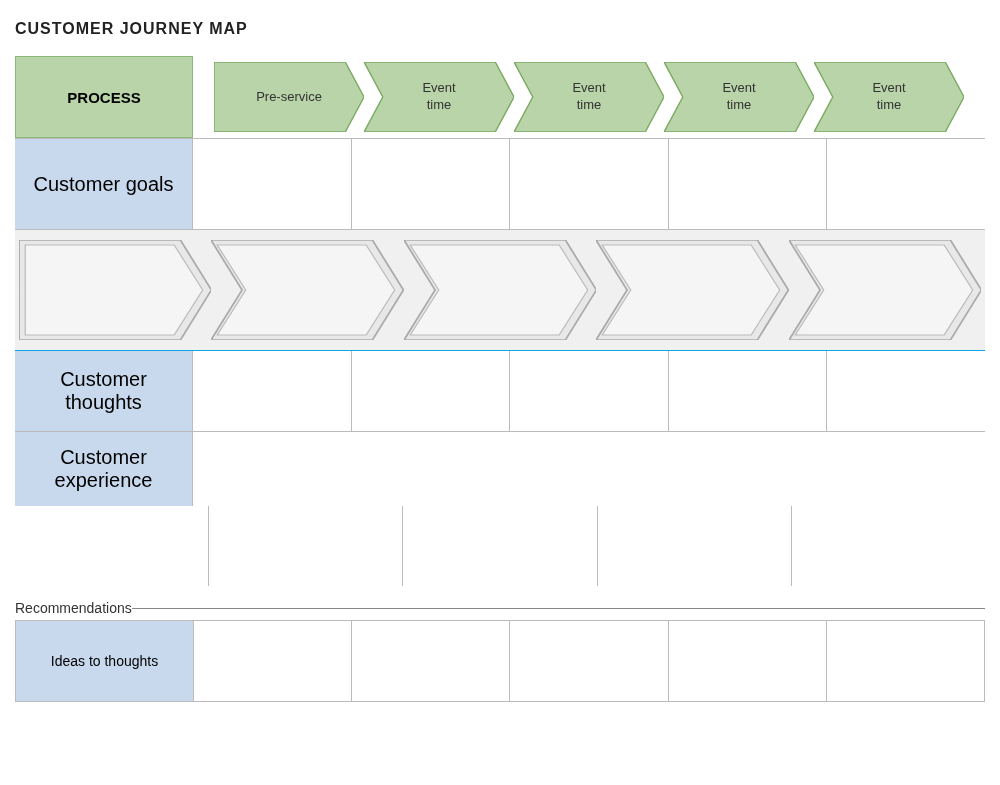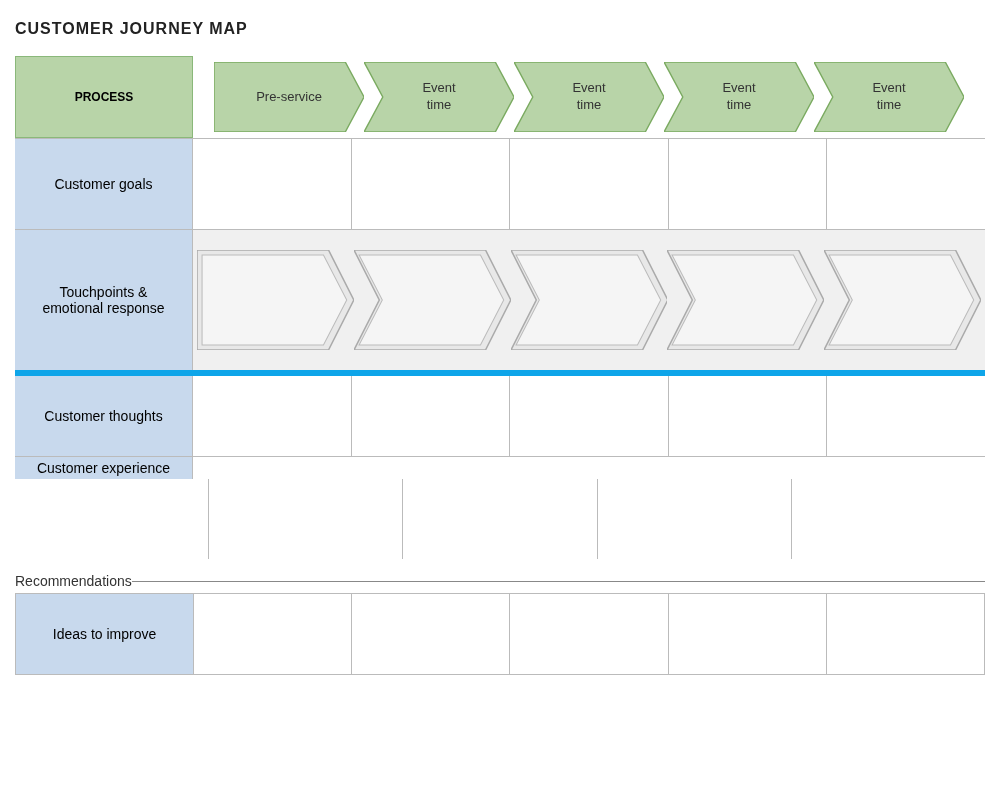--- a/index.html
+++ b/index.html
@@ -33,21 +33,21 @@
 
     .process-label {
       width: 178px;
       min-width: 178px;
       background-color: #b8d4a8;
       border: 1px solid #8ab87a;
       display: flex;
       align-items: center;
       justify-content: center;
       font-weight: bold;
-      font-size: 12px;
+      font-size: 15px;
       text-align: left;
       padding: 10px;
       flex-shrink: 0;
     }
 
     .chevrons-area {
       flex: 1;
       display: flex;
       align-items: flex-start;
       padding: 6px 21px;
@@ -90,22 +90,22 @@
     }
 
     .section-label {
       width: 178px;
       min-width: 178px;
       flex-shrink: 0;
       display: flex;
       align-items: center;
       justify-content: center;
       text-align: center;
-      font-size: 14px;
-      padding: 3px 12px;
+      font-size: 20px;
+      padding: 14px 12px;
       background-color: #c8d9ed;
       border-right: 1px solid #bbb;
     }
 
     .section-cells {
       flex: 1;
       display: flex;
     }
 
     .data-cell {
@@ -263,21 +263,20 @@
     <div class="section-cells">
       <div class="data-cell" style="min-height:90px;"></div>
       <div class="data-cell"></div>
       <div class="data-cell"></div>
       <div class="data-cell"></div>
       <div class="data-cell"></div>
     </div>
   </div>
 
   <div class="section-row touchpoints-row" style="border-top:1px solid #bbb;">
-    <div class="section-label" style="min-height:140px;">Touchpoints &amp;<br>emotional response</div>
     <div class="touchpoints-cells">
 
       <div class="tp-chevron">
         <svg viewBox="0 0 155 100" preserveAspectRatio="none">
           <polygon points="0,0 130,0 155,50 130,100 0,100" fill="#e8e8e8" stroke="#aaa" stroke-width="1.5"></polygon>
           <polygon points="5,5 125,5 148,50 125,95 5,95" fill="#f5f5f5" stroke="#bbb" stroke-width="1"></polygon>
         </svg>
       </div>
 
       <div class="tp-chevron">
@@ -304,21 +303,21 @@
       <div class="tp-chevron">
         <svg viewBox="0 0 155 100" preserveAspectRatio="none">
           <polygon points="0,0 130,0 155,50 130,100 0,100 25,50" fill="#e8e8e8" stroke="#aaa" stroke-width="1.5"></polygon>
           <polygon points="5,5 125,5 148,50 125,95 5,95 28,50" fill="#f5f5f5" stroke="#bbb" stroke-width="1"></polygon>
         </svg>
       </div>
 
     </div>
   </div>
 
-  <div class="section-row thoughts-row" style="border-top:6px solid #0ea5e9;">
+  <div class="section-row thoughts-row" style="border-top:1px solid #0ea5e9;">
     <div class="section-label">Customer thoughts</div>
     <div class="section-cells">
       <div class="data-cell" style="min-height:80px;"></div>
       <div class="data-cell"></div>
       <div class="data-cell"></div>
       <div class="data-cell"></div>
       <div class="data-cell"></div>
     </div>
   </div>
 
@@ -332,21 +331,21 @@
       <div class="data-cell"></div>
     </div>
   </div>
 
   <div class="recommendations-row">
     <span class="recommendations-label">Recommendations</span>
     <div class="recommendations-line"></div>
   </div>
 
   <div class="ideas-row">
-    <div class="ideas-label">Ideas to improve</div>
+    <div class="ideas-label">Ideas to thoughts</div>
     <div class="ideas-cells">
       <div class="data-cell" style="min-height:80px; border-left:none;"></div>
       <div class="data-cell"></div>
       <div class="data-cell"></div>
       <div class="data-cell"></div>
       <div class="data-cell"></div>
     </div>
   </div>
 
 </div>

